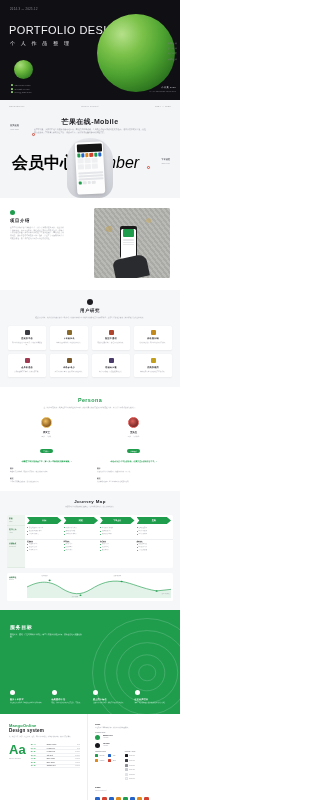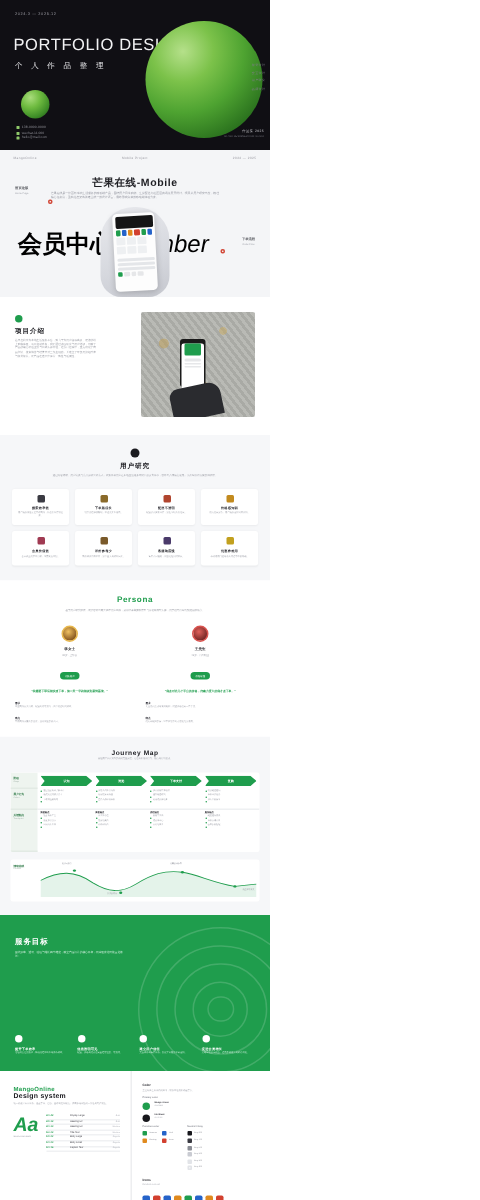--- a/index.html
+++ b/index.html
@@ -175,21 +175,21 @@
   .goal .g-ico { width:5px; height:5px; border-radius:50%; background:#fff; margin-bottom:2.5px; }
   .goal .g-t { font-size:2.1px; font-weight:700; color:#fff; letter-spacing:.2px; }
   .goal .g-d { margin-top:1.8px; font-size:1.5px; line-height:2.3px; color:#bfe8d1; }
 
   
   .dsys { position:relative; height:88px; background:#fff; display:flex; }
   .ds-left { width:88px; flex:none; padding:9px 7px 0 9px; border-right:.5px solid #edeef0; }
   .ds-brand { font-size:4px; font-weight:700; color:#1f9d4d; letter-spacing:.2px; }
   .ds-title { font-size:4.6px; font-weight:700; color:#17171c; letter-spacing:.2px; margin-top:.8px; }
   .ds-note { margin-top:2.5px; font-size:1.5px; line-height:2.2px; color:#a6a8b0; }
-  .ds-type { margin-top:5px; display:flex; gap:5px;font-style:italic; }
+  .ds-type { margin-top:5px; display:flex; gap:5px; }
   .ds-aa { font-size:13px; font-weight:700; color:#1f9d4d; line-height:1; }
   .ds-aasub { font-size:1.5px; color:#9c9ea6; margin-top:1.5px; }
   .ds-scale { flex:1; }
   .ds-srow { display:flex; align-items:baseline; gap:3px; border-bottom:.4px solid #f0f1f3; padding:.8px 0; }
   .ds-srow .s1 { width:13px; font-size:1.6px; color:#1f9d4d; font-weight:700; }
   .ds-srow .s2 { flex:1; font-size:1.6px; color:#4a4a52; }
   .ds-srow .s3 { font-size:1.4px; color:#b0b2ba; }
   .ds-right { flex:1; padding:9px 8px 0 7px; }
   .ds-sec { font-size:2.1px; font-weight:700; color:#26262c; margin-bottom:2px; }
   .ds-prim { display:flex; gap:3px; align-items:flex-start; margin-bottom:3px; }

